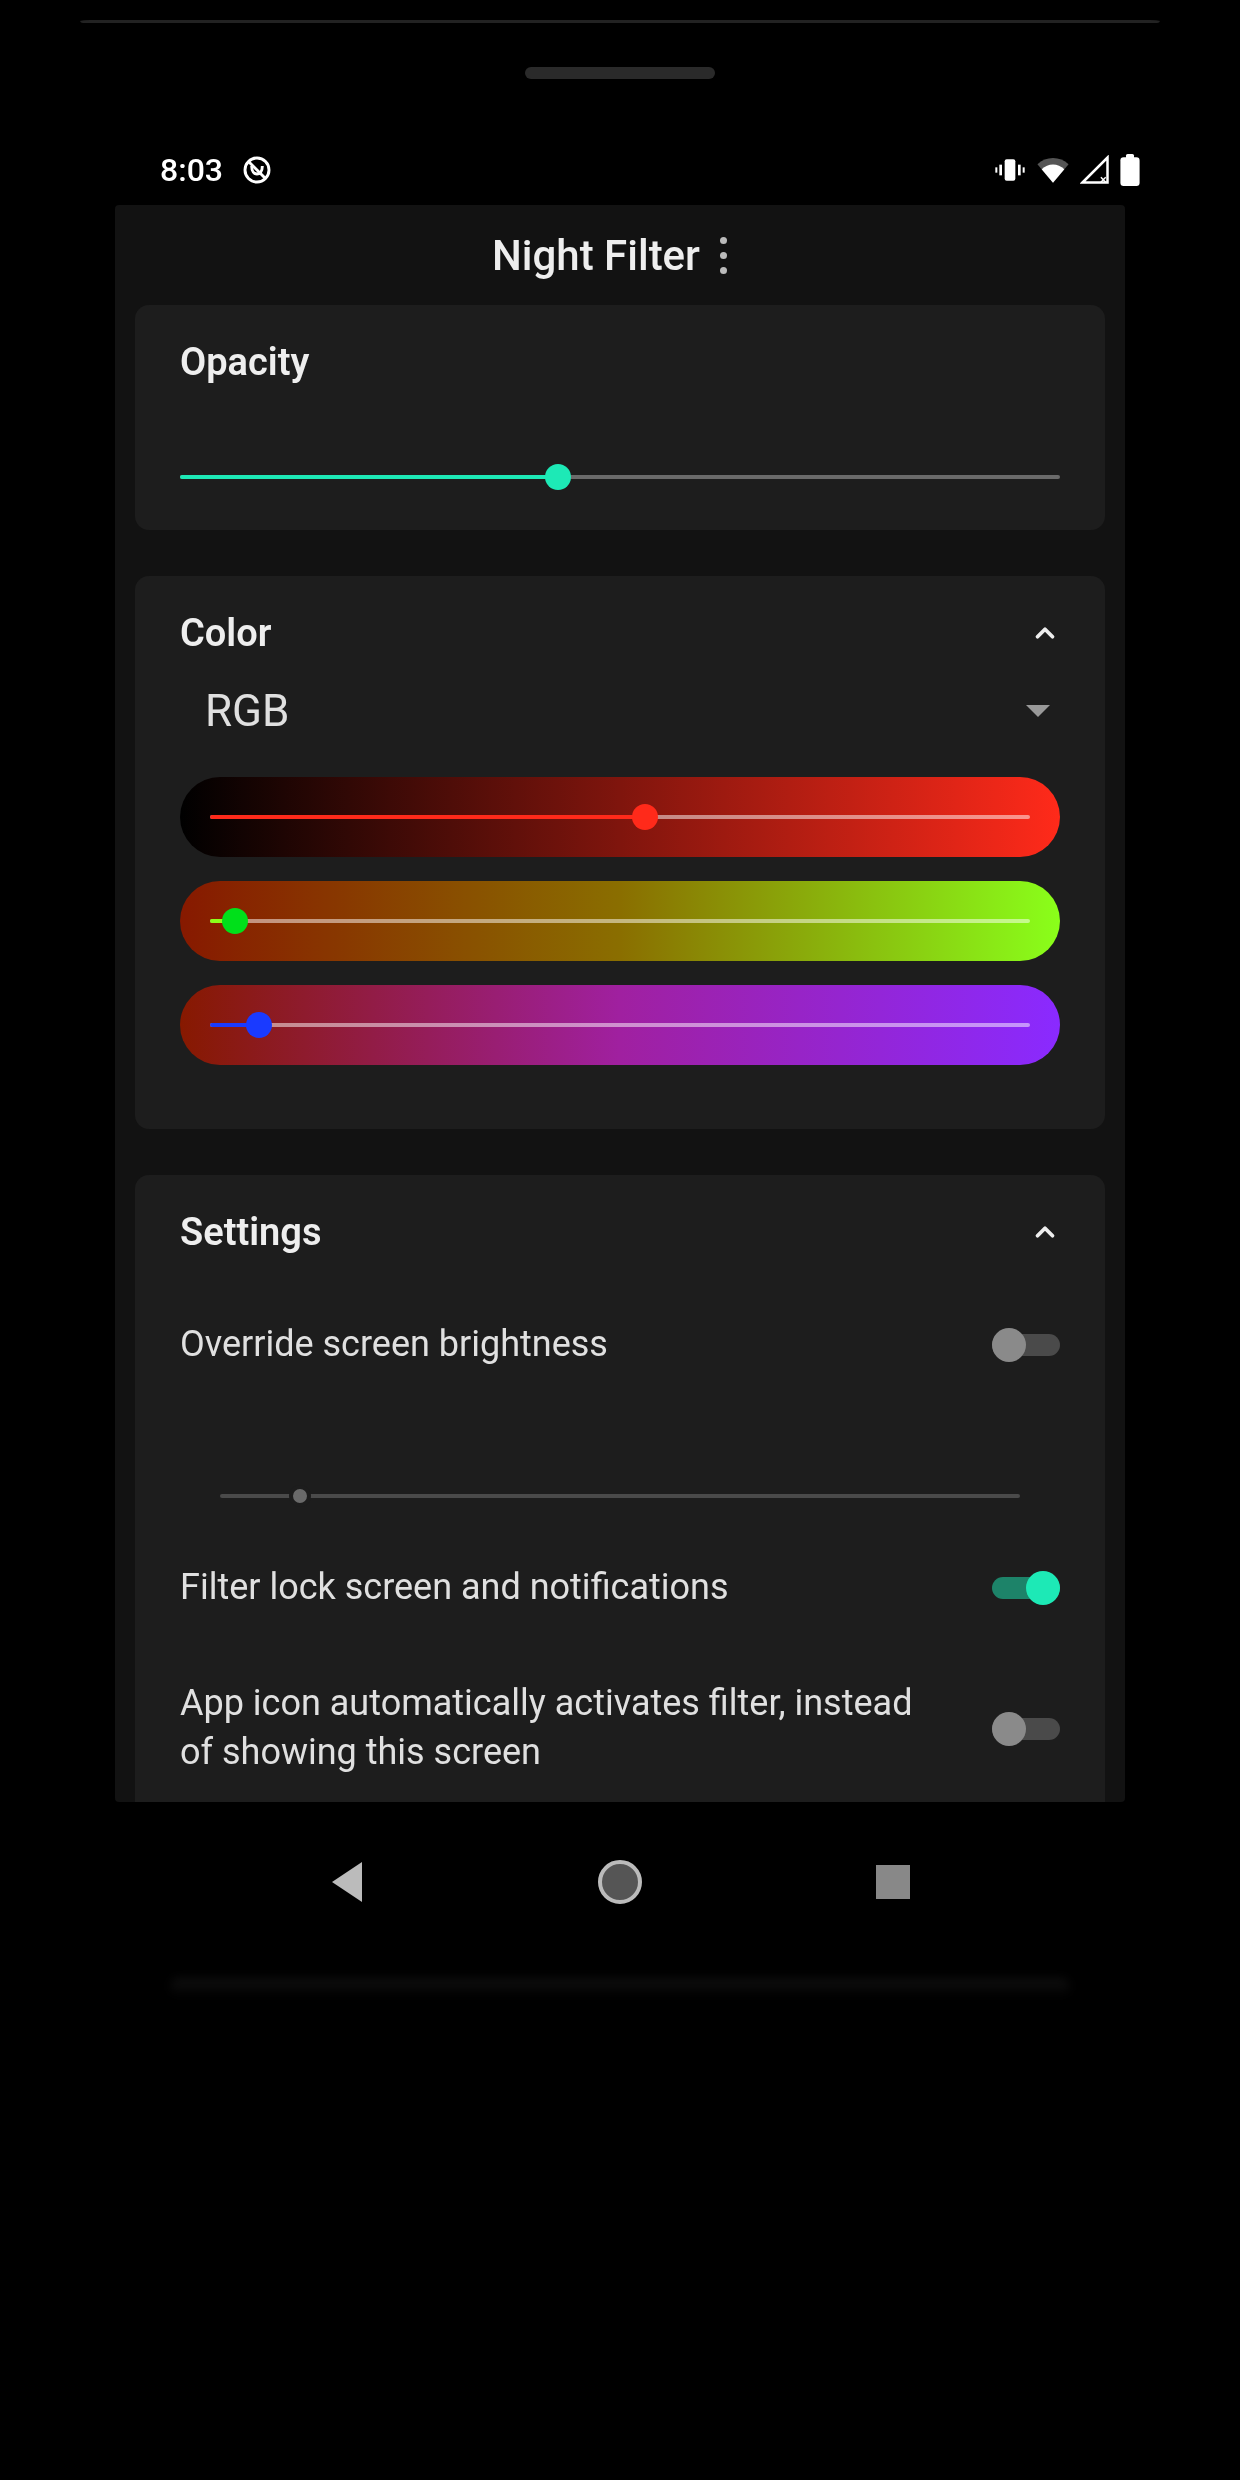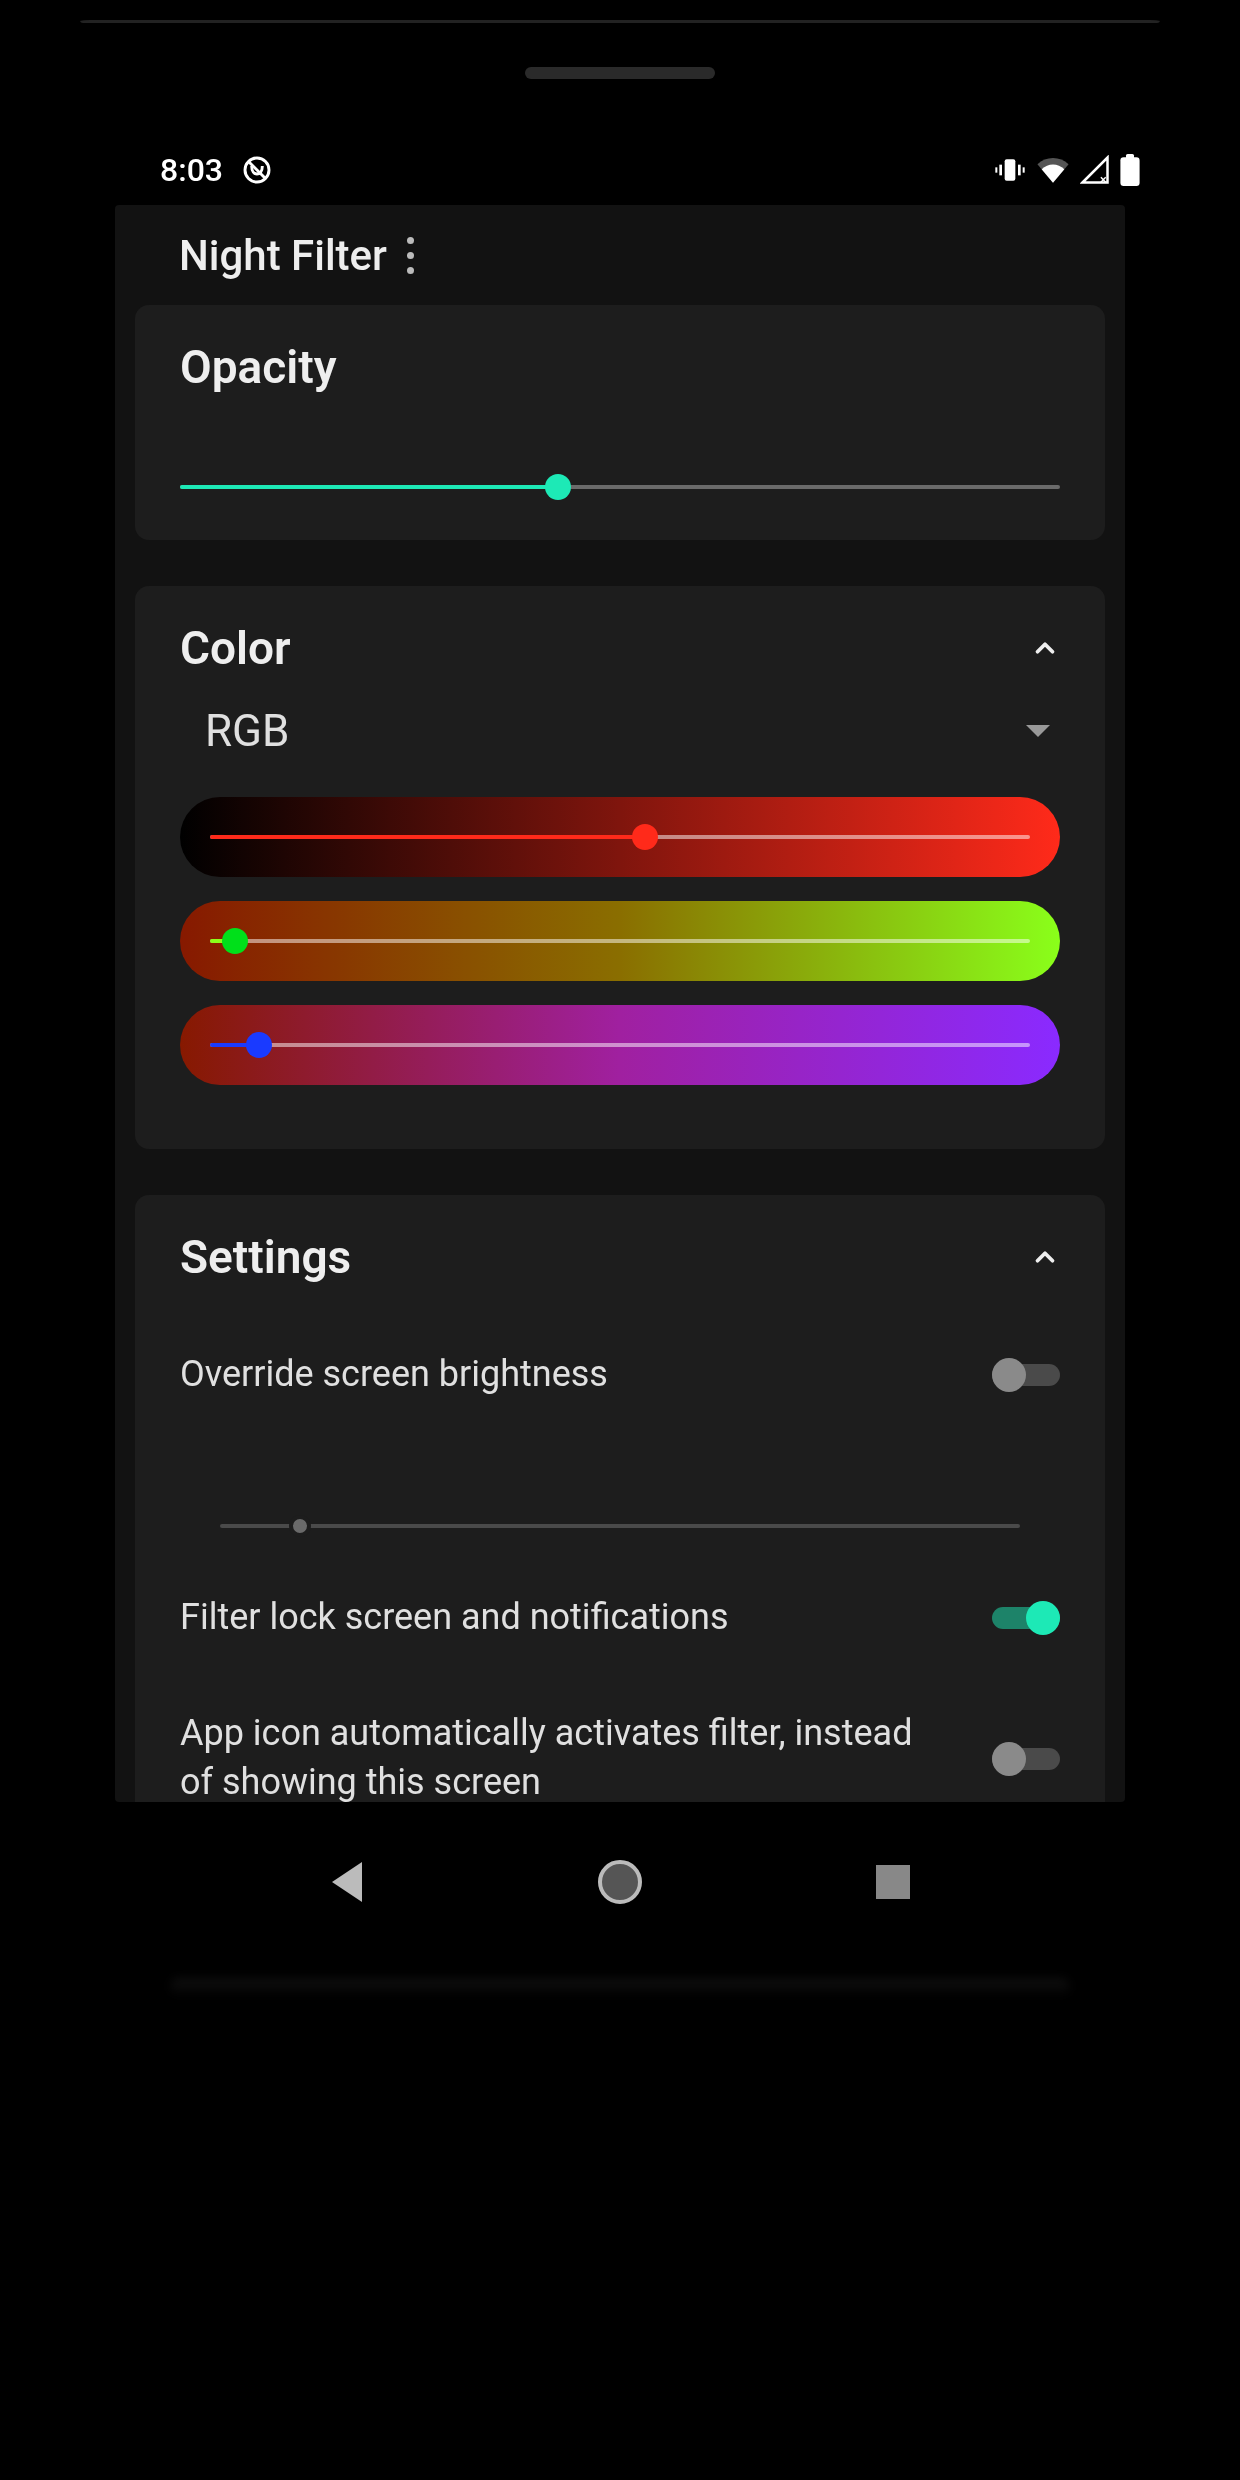--- a/index.html
+++ b/index.html
@@ -9,30 +9,30 @@
   .speaker { position:absolute; top:47px; left:50%; transform:translateX(-50%); width:190px; height:12px; background:#2a2a2a; border-radius:6px; }
   .top-border { position: absolute; top: 0; left: 50px; right: 50px; height: 3px; background: #222; border-radius: 0 0 3px 3px;}
   
   .statusbar { position: absolute; top: 120px; left: 0; right: 0; height: 60px; display:flex; justify-content:space-between; align-items:center; padding: 0 70px 0 130px; font-size: 32px; color:#fff; font-weight:500;}
   .status-left { display:flex; align-items:center; gap:18px;}
   .status-right { display:flex; align-items:center; gap:10px;}
   .status-icon { display:inline-flex; }
   
   .app { position:absolute; top: 185px; left: 85px; right: 85px; bottom: 200px; background: #121212; border-radius: 4px; display:flex; flex-direction:column; }
   
-  .appbar { height: 100px; display:flex; align-items:center; justify-content:flex-start; padding: 0 64px; border-radius: 4px 4px 0 0;}
+  .appbar { height: 100px; display:flex; align-items:center; justify-content:center; padding: 0 31px; border-radius: 4px 4px 0 0;}
   .appbar-title { font-size: 42px; font-weight: 500; color: #eee; }
   .more-icon { width:48px; height:48px; display:flex; flex-direction:column; gap:8px; align-items:center; justify-content:center; color:#bbb;}
   .more-icon .dot { width:7px; height:7px; border-radius:50%; background:#bbb;}
   
   .content { flex:1; padding: 0 20px; overflow:hidden; }
   
   .card { background: #1d1d1d; border-radius: 14px; margin-bottom: 46px; padding: 35px 45px 40px 45px; }
   .card-header { display:flex; align-items:center; justify-content:space-between; }
-  .card-title { font-size: 46px; font-weight: 600; color:#eee;}
+  .card-title { font-size: 38px; font-weight: 600; color:#eee;}
   .chevron-up { width:30px; height:30px; display:flex; align-items:center; justify-content:center;}
   .chevron-up svg { width:30px; height:30px;}
   
   
   .slider { position:relative; height: 26px; margin-top: 80px;}
   .slider-track { position:absolute; top:50%; left:0; right:0; height:4px; background:#6a6a6a; border-radius:2px; transform:translateY(-50%);}
   .slider-fill { position:absolute; top:50%; left:0; height:4px; background:#1de9b6; border-radius:2px; transform:translateY(-50%);}
   .slider-thumb { position:absolute; top:50%; width:26px; height:26px; border-radius:50%; background:#1de9b6; transform:translate(-50%,-50%);}
   
   .slider.disabled .slider-track { background:#4a4a4a;}

